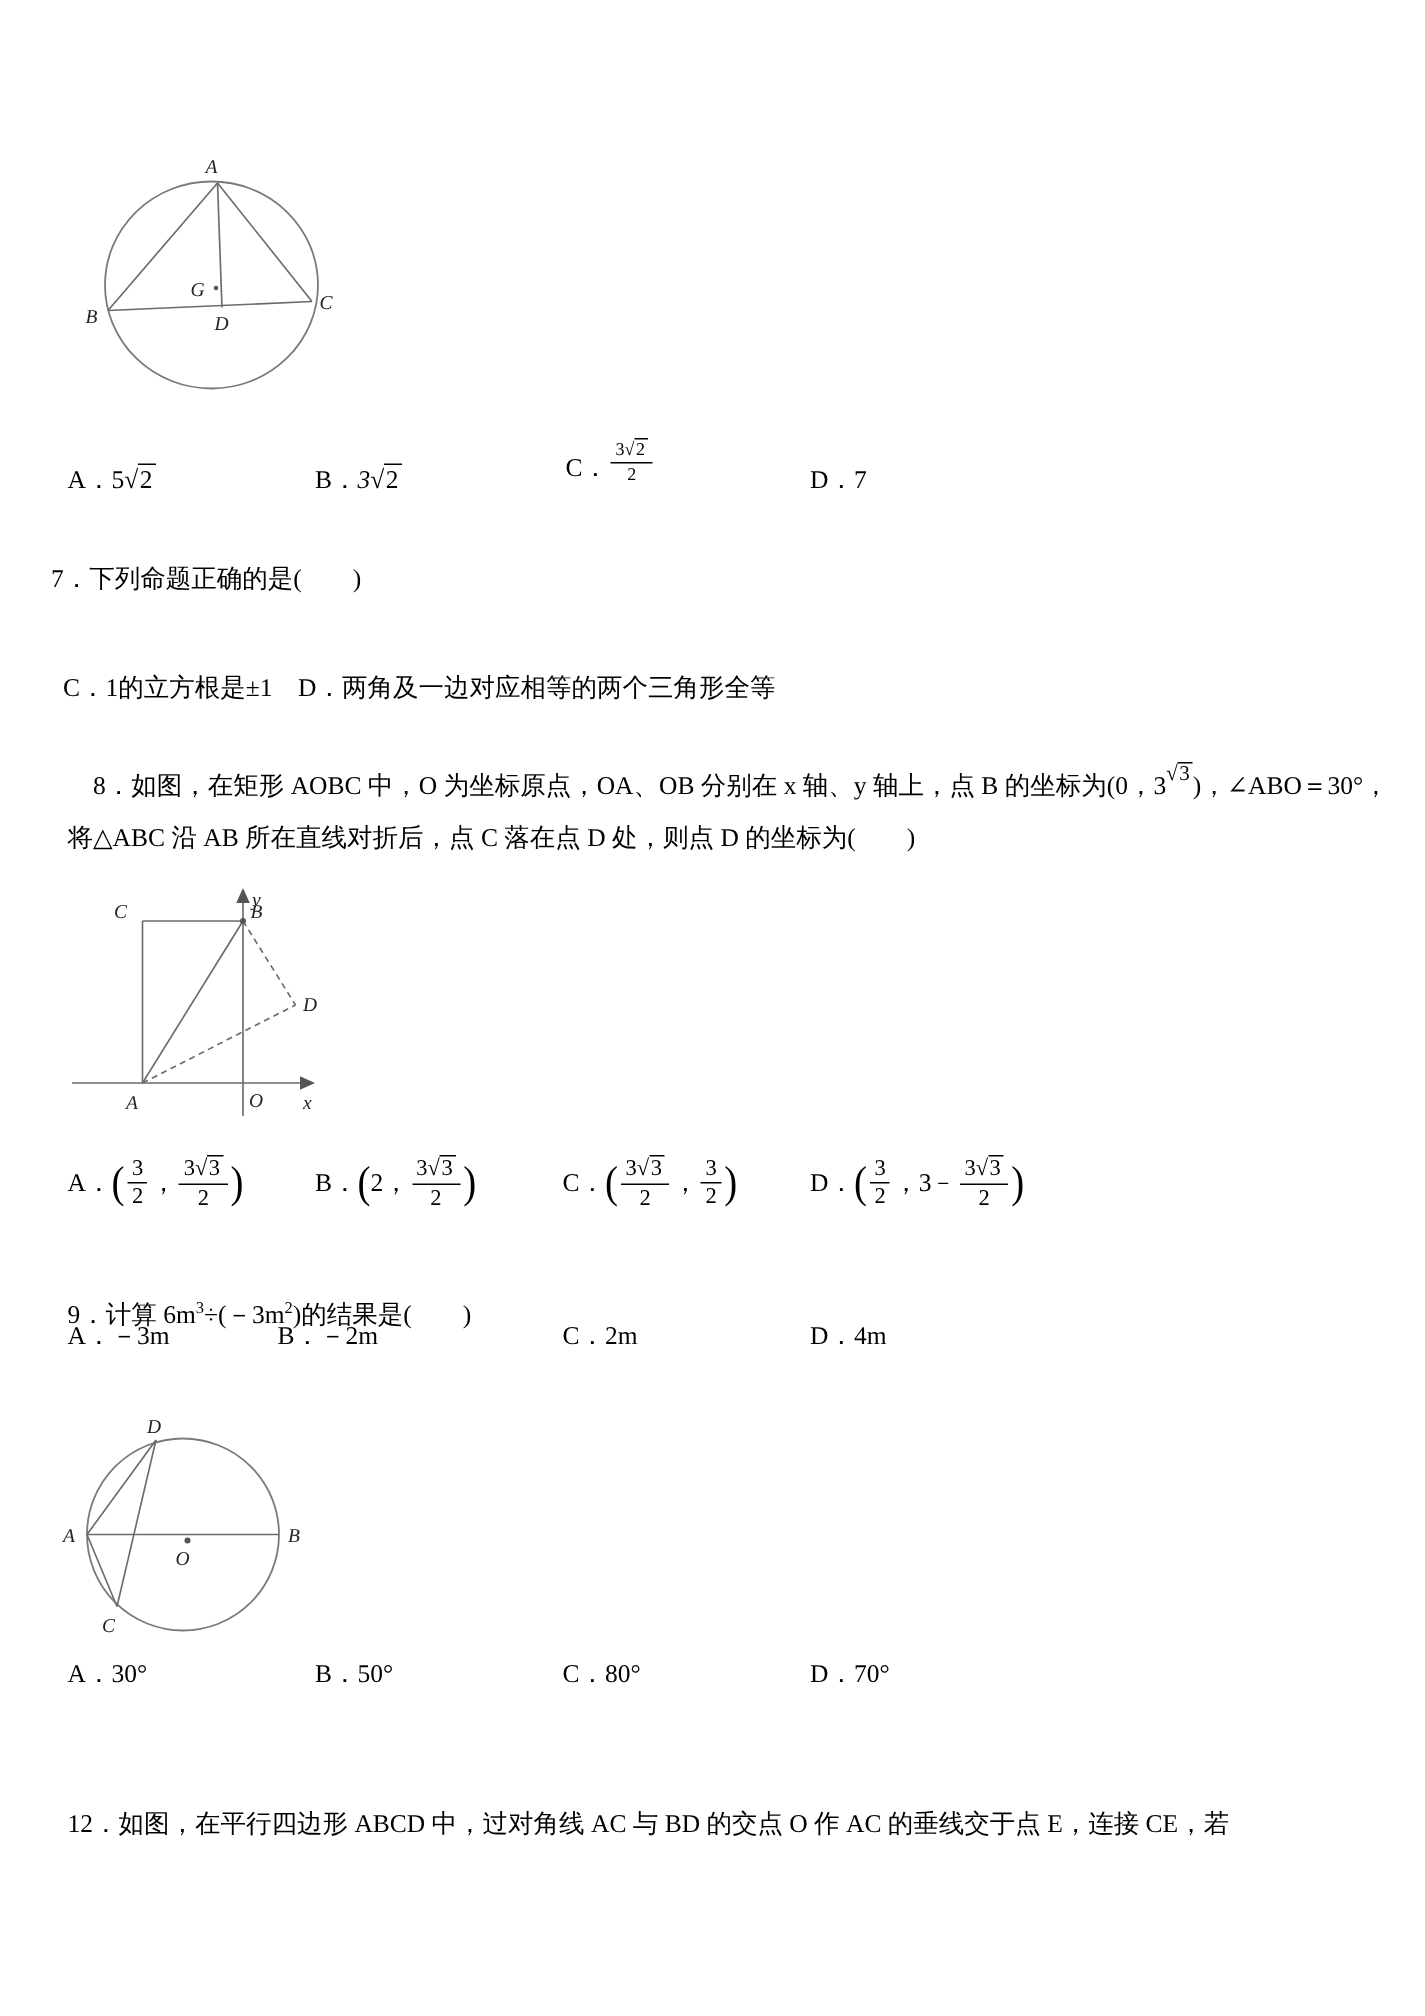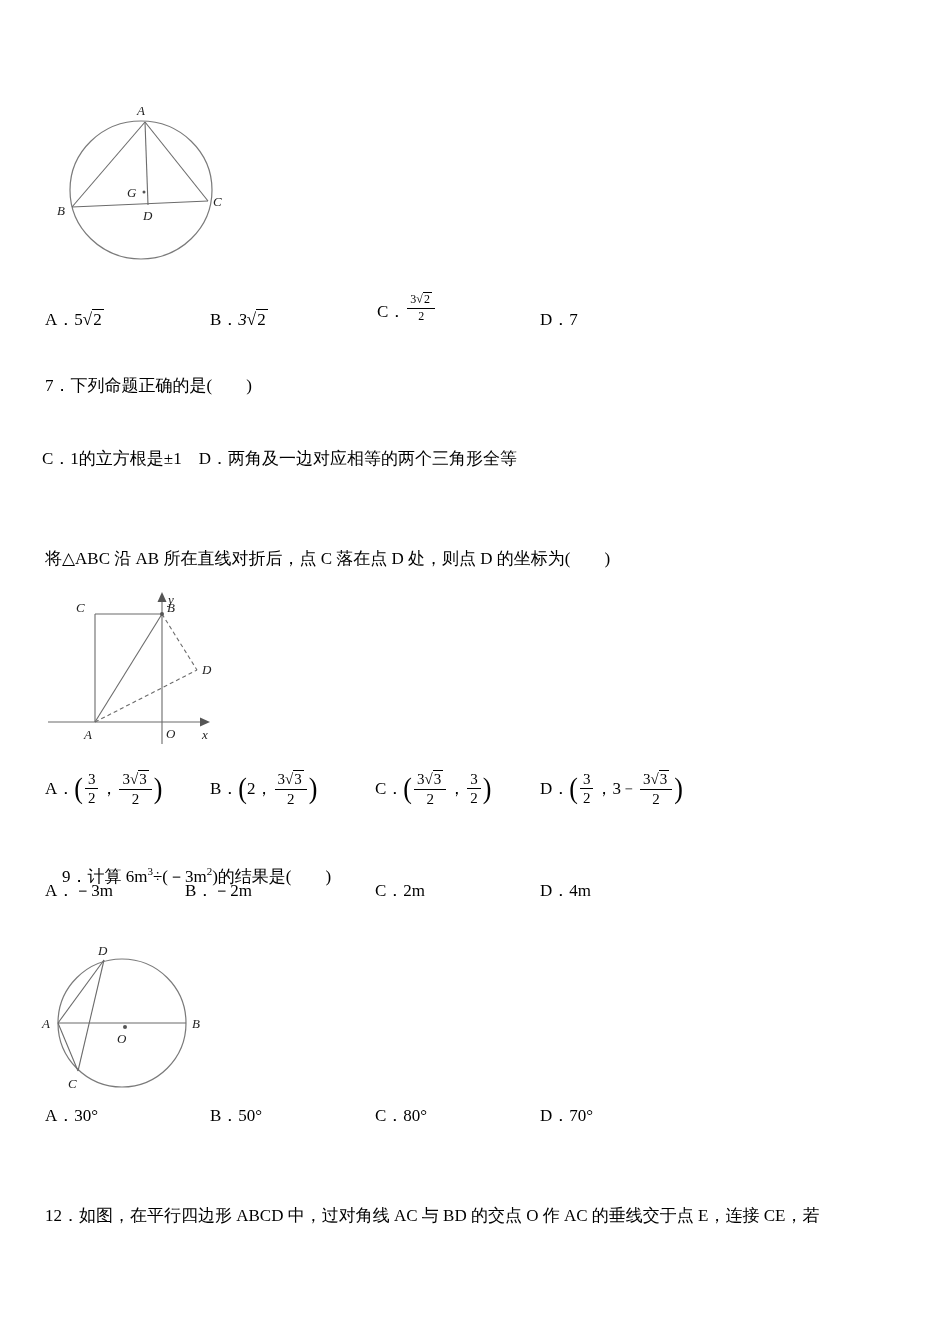--- a/index.html
+++ b/index.html
@@ -55,23 +55,26 @@
     <span>C．</span>
     <span class="frac fracsm" style="position:relative;top:-4px">
       <span class="num"><span>3</span><span class="sqrt"><span class="rs">√</span><span class="rd">2</span></span></span>
       <span class="den">2</span>
     </span>
   </span>
   <span class="abs opt" style="left:540px;top:308px">
     <span>D．</span><span>7</span>
   </span>
 
-  <div class="abs" style="left:45px;top:374px">7．下列命题正确的是(　　)</div>
+  <div class="abs" style="left:34px;top:374px">7．下列命题正确的是(　　)</div>
   <div class="abs" style="left:42px;top:447px">C．1的立方根是±1　D．两角及一边对应相等的两个三角形全等</div>
 
+  <div class="abs" style="left:45px;top:492px">
+    <span>8．如图，在矩形 AOBC 中，O 为坐标原点，OA、OB 分别在 x 轴、y 轴上，点 B 的坐标为(0，3</span><span class="supsqrt sqrt"><span class="rs">√</span><span class="rd">3</span></span><span>)，∠ABO＝30°，</span>
+  </div>
   <div class="abs" style="left:45px;top:547px">将△ABC 沿 AB 所在直线对折后，点 C 落在点 D 处，则点 D 的坐标为(　　)</div>
 
   <svg class="fig" style="left:40px;top:582px" width="200" height="175" viewBox="0 0 200 175">
     <line x1="8" y1="140" x2="164" y2="140"></line>
     <polygon class="arrow" points="170,140 160,135.5 160,144.5"></polygon>
     <line x1="122" y1="162" x2="122" y2="18"></line>
     <polygon class="arrow" points="122,10 117.5,20 126.5,20"></polygon>
     <line x1="55" y1="32" x2="122" y2="32"></line>
     <line x1="55" y1="32" x2="55" y2="140"></line>
     <line x1="55" y1="140" x2="122" y2="32"></line>
@@ -93,21 +96,21 @@
   <span class="row" style="left:210px;top:770px">
     <span>B．</span><span class="bp">(</span><span>2，</span><span class="frac"><span class="num"><span>3</span><span class="sqrt"><span class="rs">√</span><span class="rd">3</span></span></span><span class="den">2</span></span><span class="bp">)</span>
   </span>
   <span class="row" style="left:375px;top:770px">
     <span>C．</span><span class="bp">(</span><span class="frac"><span class="num"><span>3</span><span class="sqrt"><span class="rs">√</span><span class="rd">3</span></span></span><span class="den">2</span></span><span>，</span><span class="frac"><span class="num">3</span><span class="den">2</span></span><span class="bp">)</span>
   </span>
   <span class="row" style="left:540px;top:770px">
     <span>D．</span><span class="bp">(</span><span class="frac"><span class="num">3</span><span class="den">2</span></span><span>，3﹣</span><span class="frac"><span class="num"><span>3</span><span class="sqrt"><span class="rs">√</span><span class="rd">3</span></span></span><span class="den">2</span></span><span class="bp">)</span>
   </span>
 
-  <div class="abs" style="left:45px;top:845px">
+  <div class="abs" style="left:28px;top:845px">
     <span>9．计算 6m</span><sup class="s">3</sup><span>÷(－3m</span><sup class="s">2</sup><span>)的结果是(　　)</span>
   </div>
   <span class="abs" style="left:45px;top:879px">A．－3m</span>
   <span class="abs" style="left:185px;top:879px">B．－2m</span>
   <span class="abs" style="left:375px;top:879px">C．2m</span>
   <span class="abs" style="left:540px;top:879px">D．4m</span>
 
 
   <svg class="fig" style="left:38px;top:945px" width="182" height="150" viewBox="0 0 182 150">
     <circle class="shape" cx="84" cy="78" r="64"></circle>

